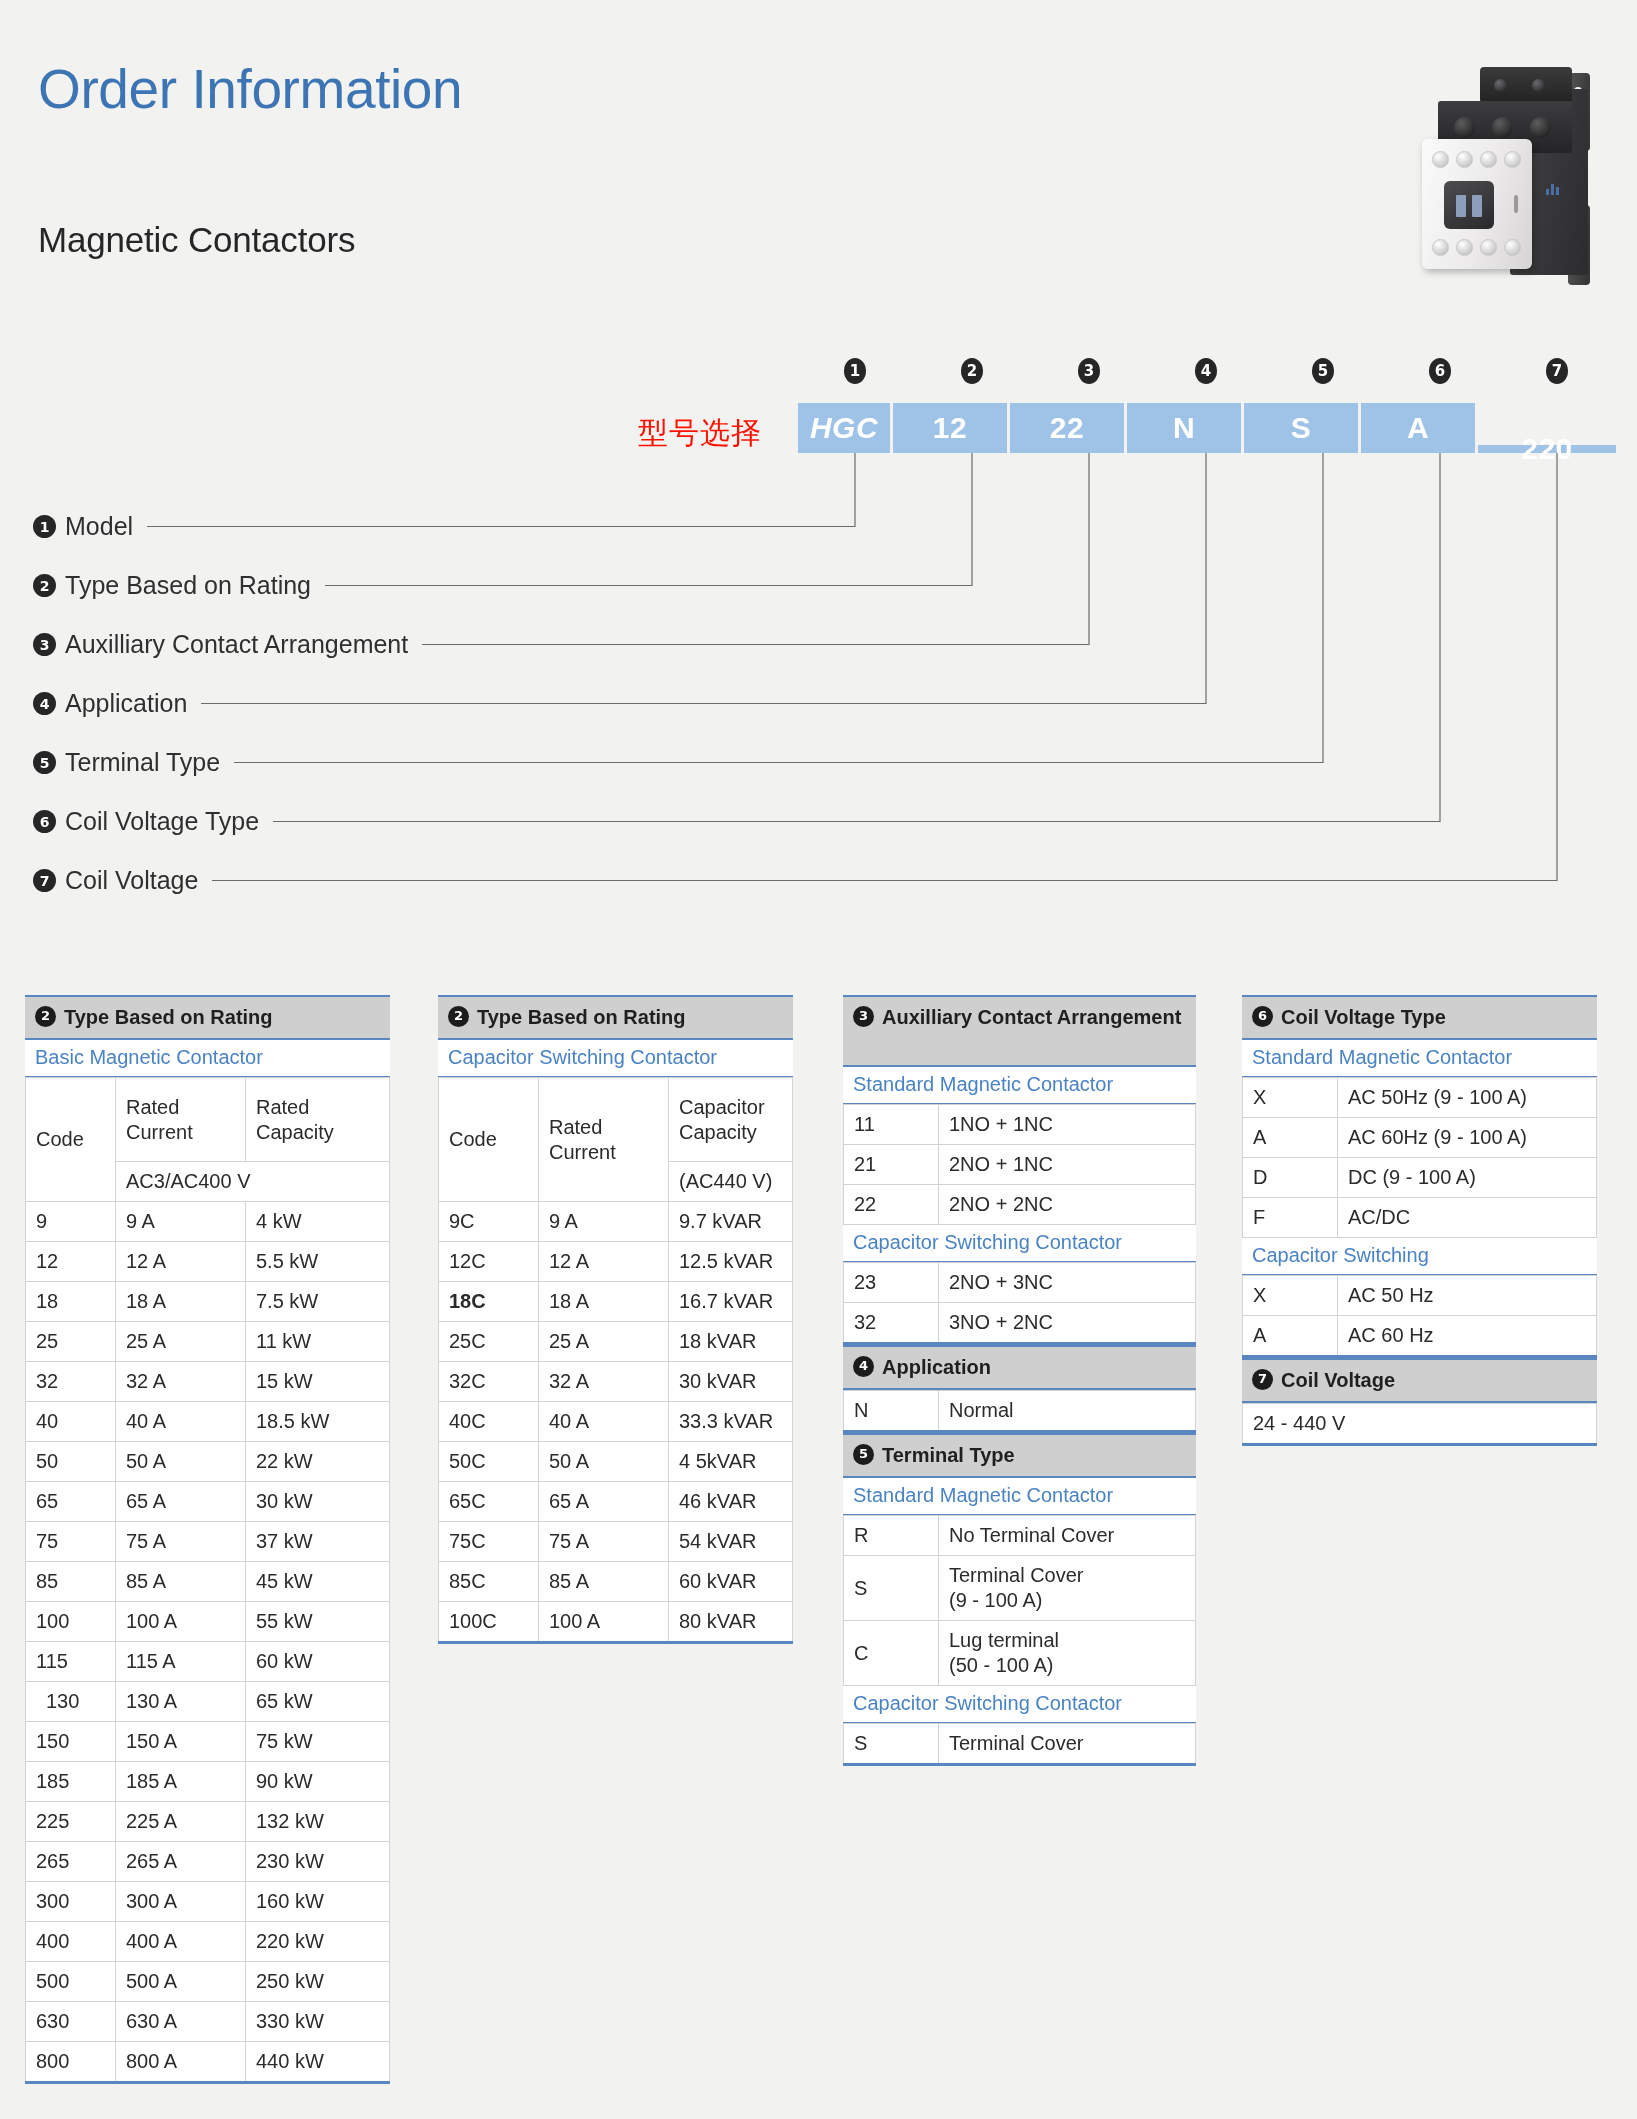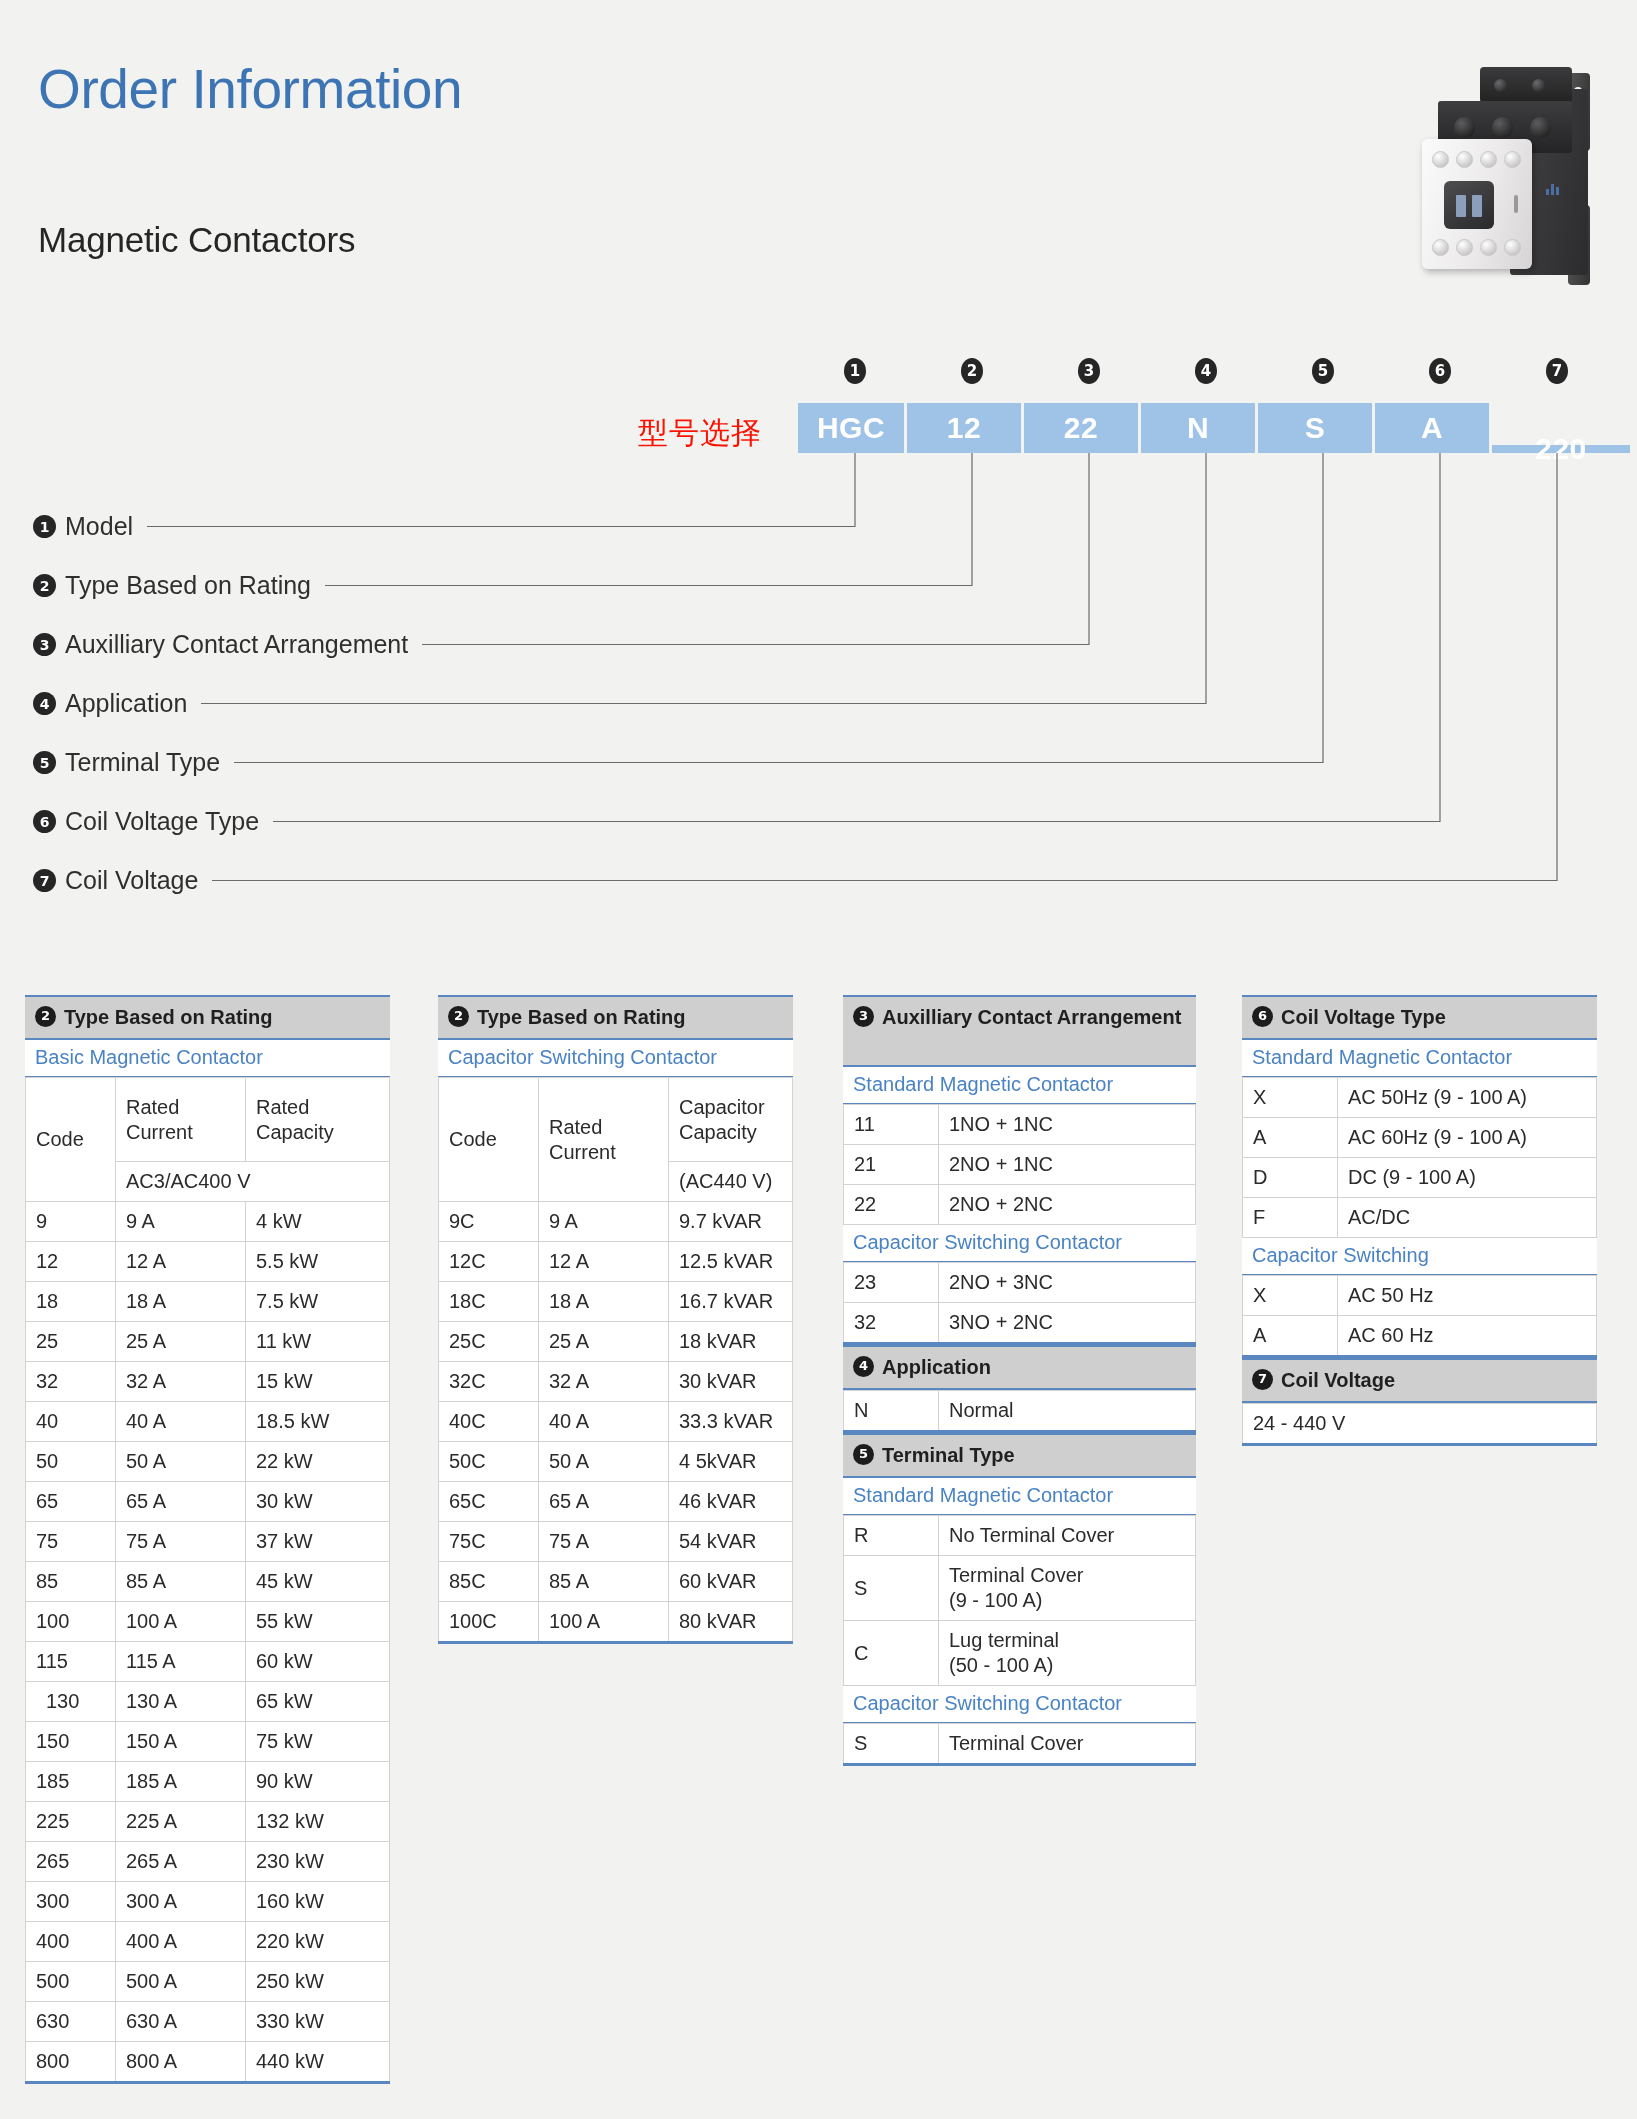--- a/index.html
+++ b/index.html
@@ -211,21 +211,21 @@
       <div class="num-badge" style="left: 163px;">2</div>
       <div class="num-badge" style="left: 280px;">3</div>
       <div class="num-badge" style="left: 397px;">4</div>
       <div class="num-badge" style="left: 514px;">5</div>
       <div class="num-badge" style="left: 631px;">6</div>
       <div class="num-badge" style="left: 748px;">7</div>
     </div>
 
   <div id="cn-label">型号选择</div>
   <div id="codebar">
-      <div class="code-cell" style="width: 106px; background: rgb(158, 195, 230);">HGC</div>
+      <div class="code-cell" style="width: 92px; background: rgb(158, 195, 230); font-style: italic;">HGC</div>
       <div class="code-cell" style="width: 114px; background: rgb(158, 195, 230);">12</div>
       <div class="code-cell" style="width: 114px; background: rgb(158, 195, 230);">22</div>
       <div class="code-cell" style="width: 114px; background: rgb(158, 195, 230);">N</div>
       <div class="code-cell" style="width: 114px; background: rgb(158, 195, 230);">S</div>
       <div class="code-cell" style="width: 114px; background: rgb(158, 195, 230);">A</div>
       <div class="code-cell" style="width: 138px; background: rgb(158, 195, 230); margin-top: 42px;">220</div>
     </div>
 
   <svg id="leaders" width="1637" height="2119">
       <path d="M 147 526.5 H 855 V 453" fill="none" stroke="#6b6b6b" stroke-width="1.2"></path>
@@ -422,21 +422,21 @@
             <td style="width: 100px;">9C</td>
             <td style="width: 130px;">9 A</td>
             <td>9.7 kVAR</td>
           </tr>
           <tr>
             <td style="width: 100px;">12C</td>
             <td style="width: 130px;">12 A</td>
             <td>12.5 kVAR</td>
           </tr>
           <tr>
-            <td style="width: 100px;">18C</td>
+            <td style="width: 100px; font-weight: bold;">18C</td>
             <td style="width: 130px;">18 A</td>
             <td>16.7 kVAR</td>
           </tr>
           <tr>
             <td style="width: 100px;">25C</td>
             <td style="width: 130px;">25 A</td>
             <td>18 kVAR</td>
           </tr>
           <tr>
             <td style="width: 100px;">32C</td>

